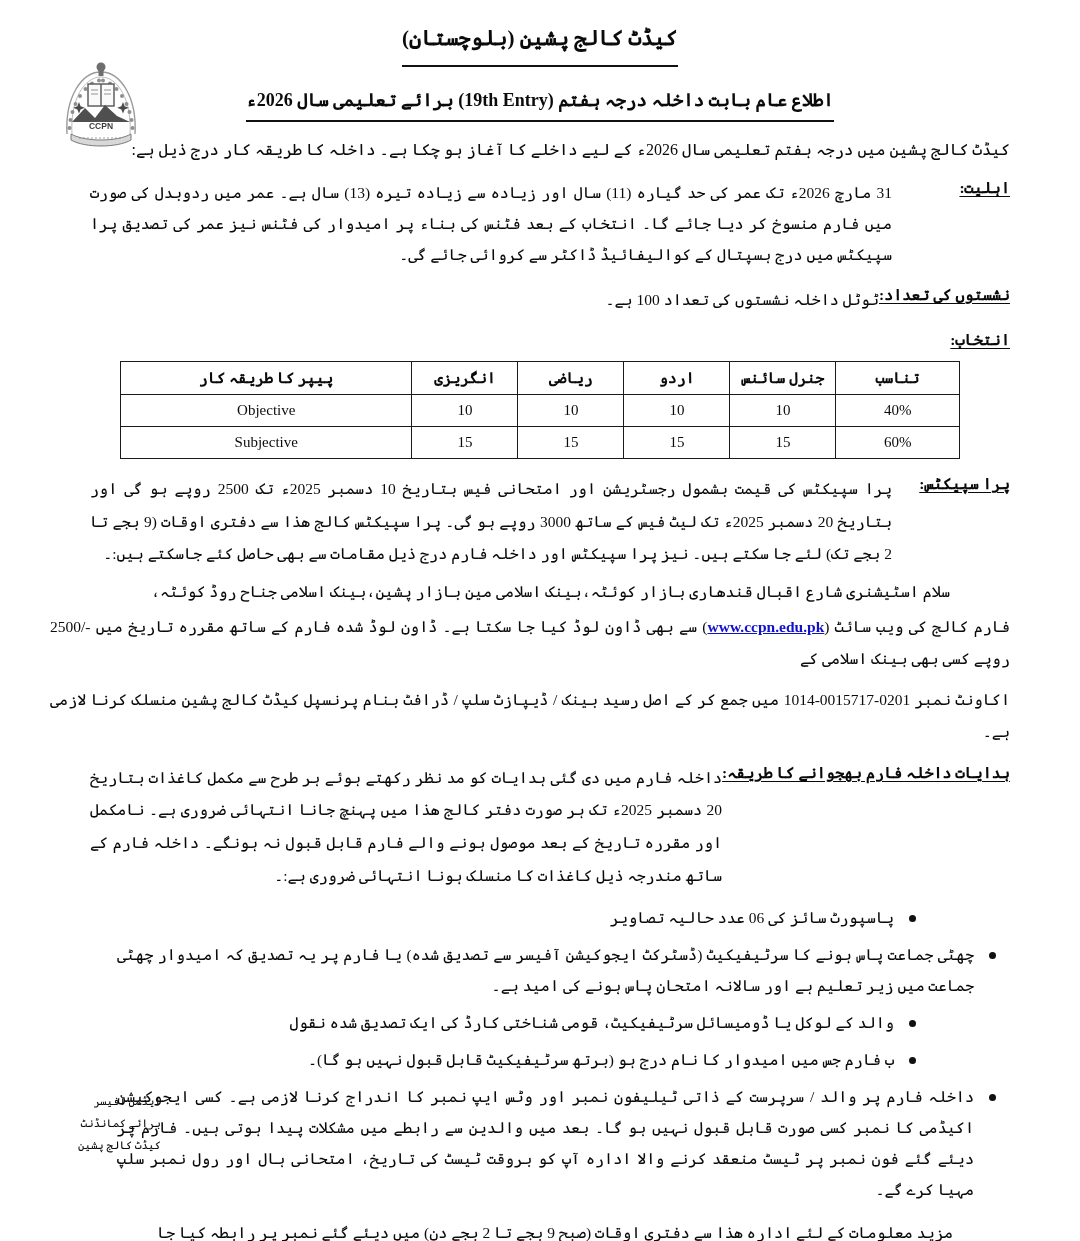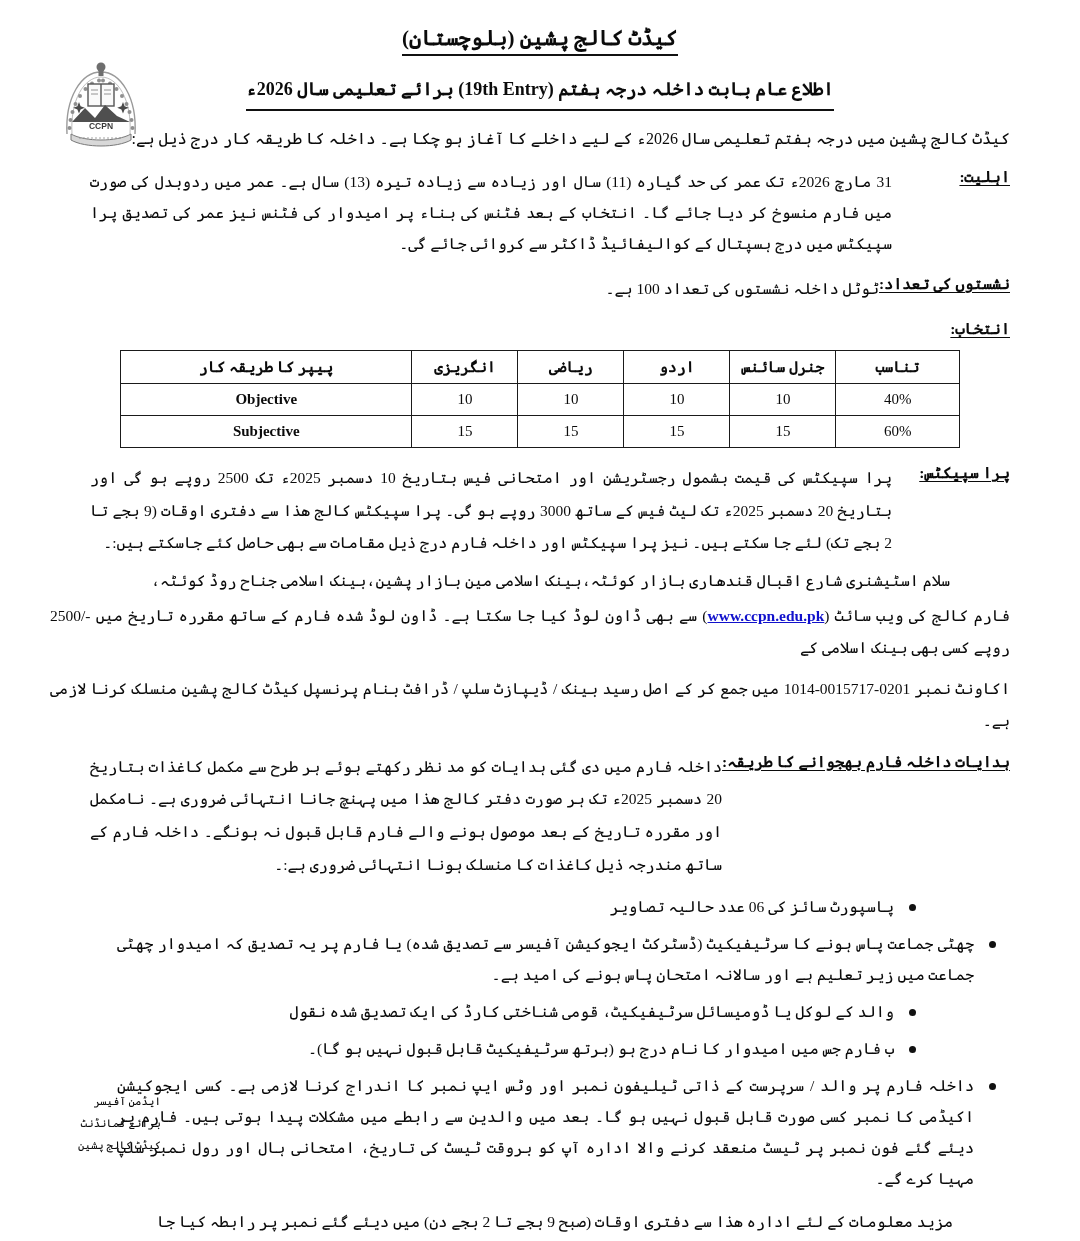--- a/index.html
+++ b/index.html
@@ -38,21 +38,21 @@
   
   .doc-title {
     text-align: center;
     font-size: 21px;
     font-weight: 700;
     padding-top: 26px;
     letter-spacing: 0.3px;
   }
   .doc-title span.u {
     border-bottom: 2px solid #111;
-    padding-bottom: 3px;
+    padding-bottom: 14px;
     display: inline-block;
   }
   .doc-subtitle {
     text-align: center;
     font-size: 18px;
     font-weight: 700;
     margin-top: 22px;
   }
   .doc-subtitle span.u {
     border-bottom: 2px solid #111;
@@ -108,21 +108,21 @@
     text-align: center;
     padding: 7px 4px;
     height: 32px;
   }
   table.marks th {
     font-weight: 700;
     font-size: 15px;
   }
   table.marks td.eng {
     font-family: "Liberation Serif", serif;
-    font-weight: 700;
+    font-weight: 400;
     direction: ltr;
   }
   table.marks col.c-method { width: 33%; }
   table.marks col.c-sub { width: 12%; }
   table.marks col.c-ratio { width: 14%; }
 
   
   .link {
     color: #1111cc;
     text-decoration: underline;

